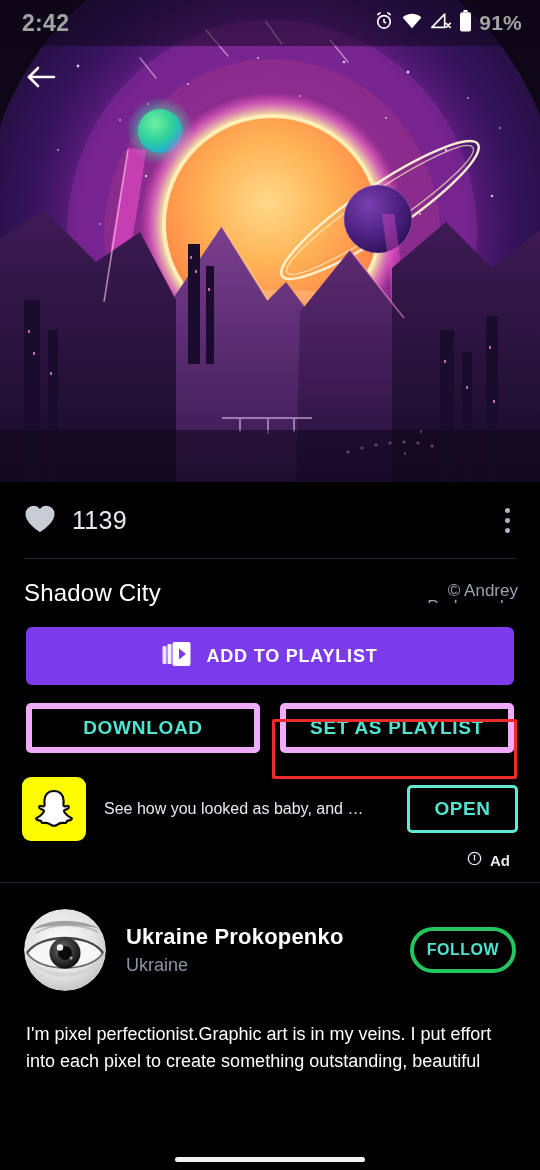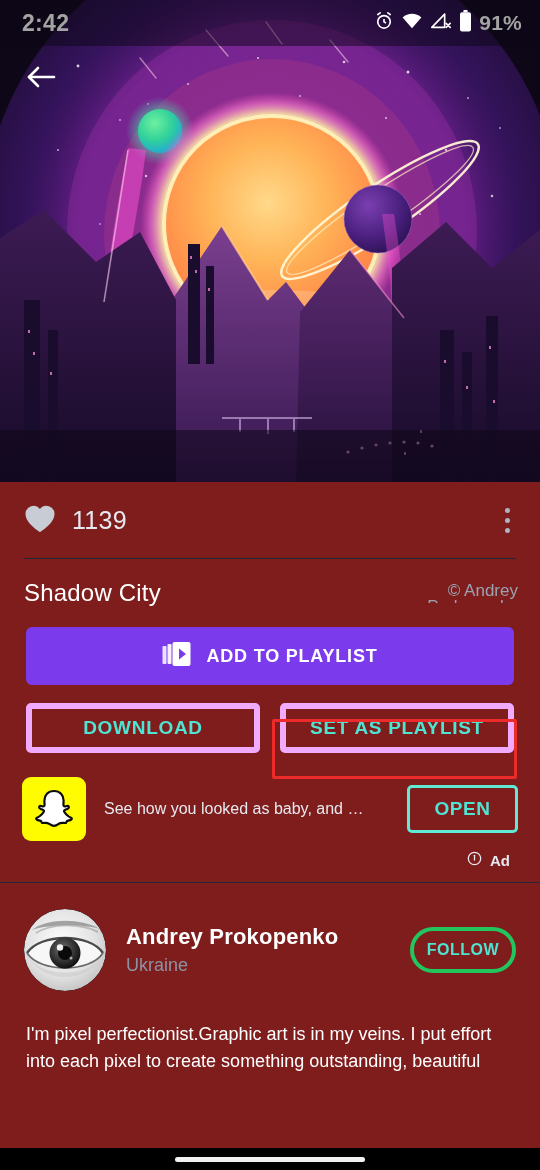--- a/index.html
+++ b/index.html
@@ -30,21 +30,21 @@
   .hero svg{ display:block; width:540px; height:482px; }
   .backbtn{
     position:absolute; top:56px; left:18px; width:46px; height:46px;
     display:flex; align-items:center; justify-content:center; z-index:41;
     cursor:pointer;
   }
 
   
   .content{
     position:absolute; top:482px; left:0; width:540px; height:666px;
-    background:#7f1d1d;
+    background:#000000;
   }
   .likerow{
     height:76px; display:flex; align-items:center; padding:0 24px;
     justify-content:space-between;
   }
   .like-left{ display:flex; align-items:center; gap:16px; }
   .like-count{ color:#e6e9ef; font-size:25px; font-weight:400; letter-spacing:.3px;}
   .dots{ display:flex; flex-direction:column; gap:5px; padding:6px; cursor:pointer;}
   .dots span{ width:5px; height:5px; border-radius:50%; background:#aeb5c2; display:block;}
 
@@ -474,21 +474,21 @@
             <circle cx="41" cy="44" r="15.5" fill="url(#iris)"></circle>
             <circle cx="41" cy="44" r="7" fill="#0a0a0a"></circle>
             <circle cx="36" cy="38.5" r="3.2" fill="#ffffff" opacity=".92"></circle>
             <circle cx="47" cy="49" r="1.5" fill="#ffffff" opacity=".6"></circle>
 
             <path d="M6 50 C 20 68, 62 68, 76 50 C 62 74, 20 74, 6 50z" fill="#cfcfcf" opacity=".7"></path>
           </g>
         </svg>
       </div>
       <div class="artist-text">
-        <div class="artist-name">Andrey Prokopenko</div>
+        <div class="artist-name">Ukraine Prokopenko</div>
         <div class="artist-loc">Ukraine</div>
       </div>
       <div class="followbtn">
         <span class="lbl">FOLLOW</span>
       </div>
     </div>
 
     <div class="bio">I'm pixel perfectionist.Graphic art is in my veins. I put effort into each pixel to create something outstanding, beautiful</div>
   </div>
 

